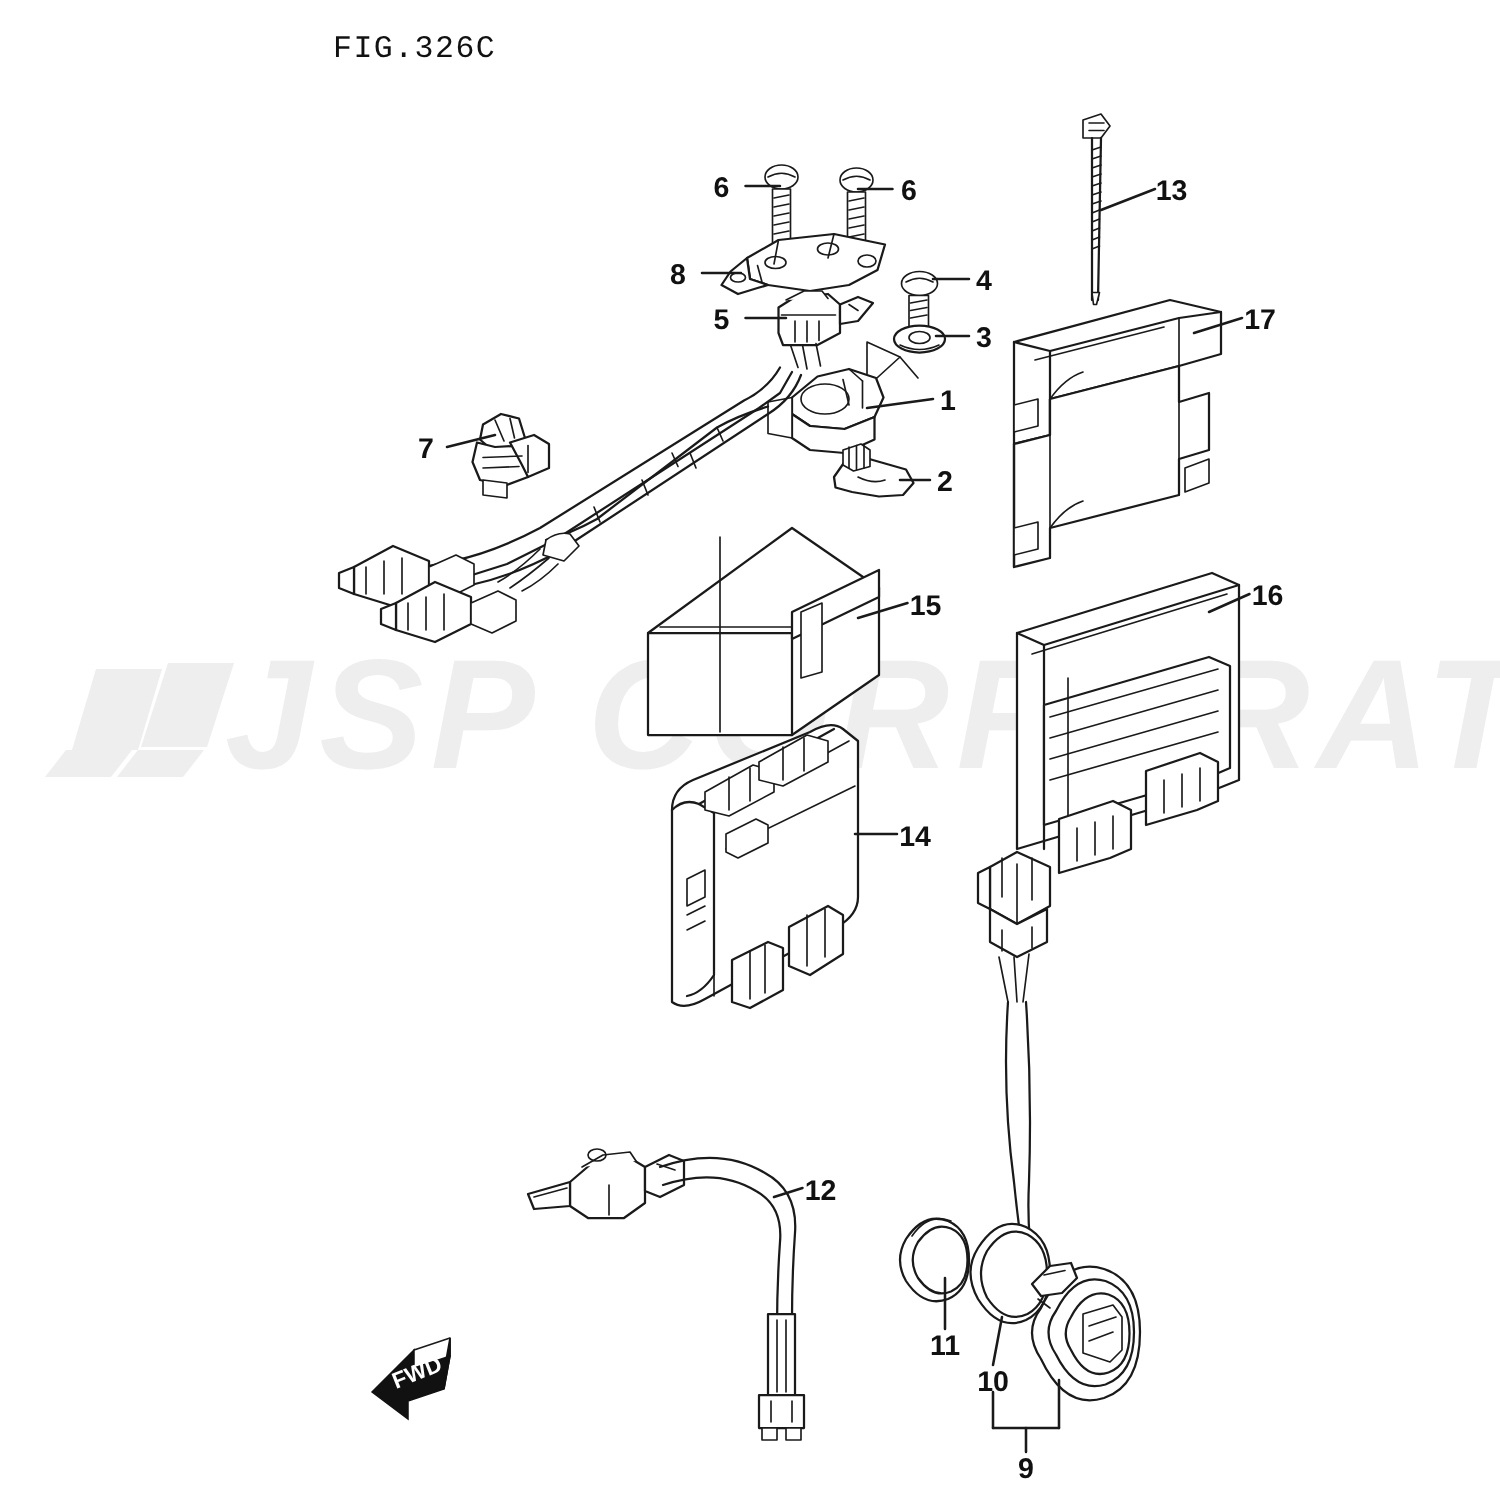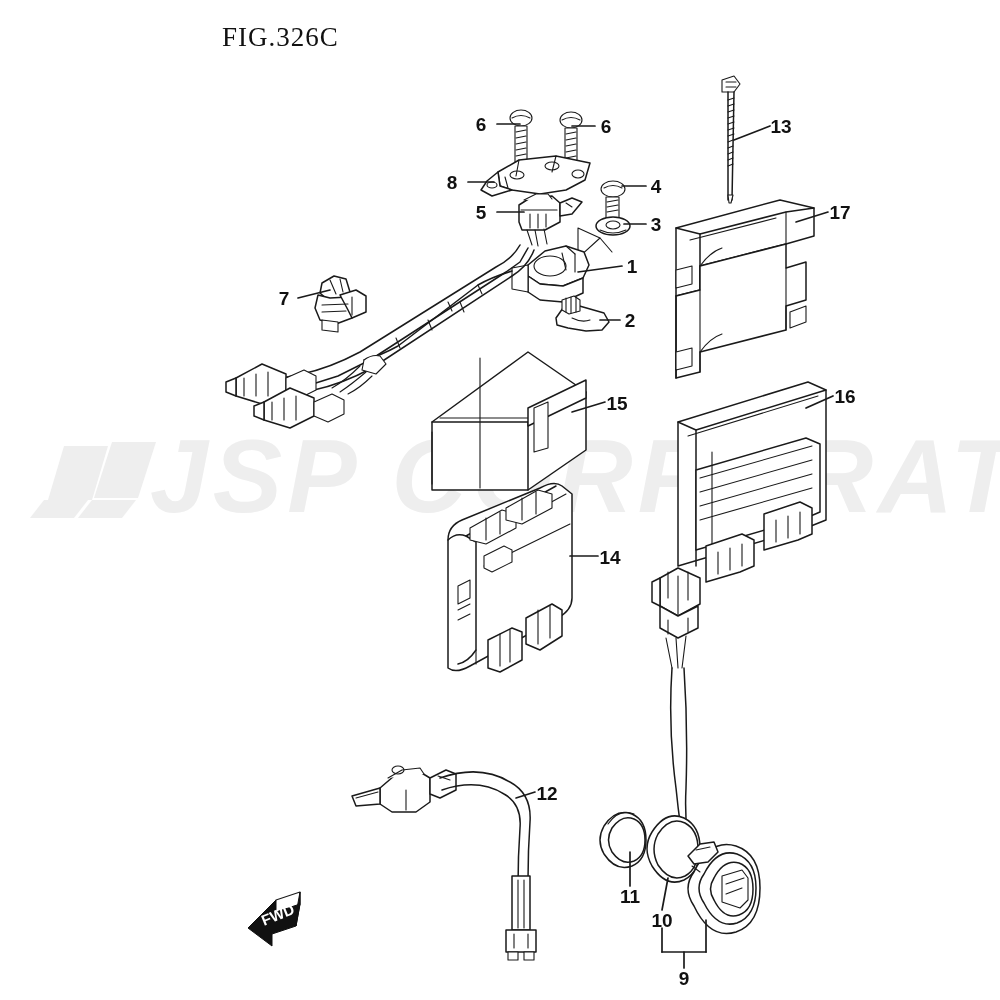--- a/index.html
+++ b/index.html
@@ -1,21 +1,21 @@
 <!DOCTYPE html>
 <html><head>
 <meta charset="utf-8">
 <style>
   html,body{margin:0;padding:0;background:#ffffff;}
   body{width:1000px;height:1000px;font-family:"Liberation Sans",sans-serif;overflow:hidden;}
   #stage{position:relative;width:1000px;height:1000px;background:#fff;}
   #fig-title{
     position:absolute;left:222px;top:22px;
-    font-size:27px;letter-spacing:1px;color:#111;font-weight:400;
-    font-family:Liberation Serif, serif;
+    font-size:21px;letter-spacing:1px;color:#111;font-weight:400;
+    font-family:Liberation Mono, monospace;
   }
   svg{position:absolute;left:0;top:0;width:1000px;height:1000px;}
   #wm-layer{z-index:1;}
   #art-layer{z-index:3;}
   #label-layer{z-index:4;}
   .wm-text{
     font-family:"Liberation Sans",sans-serif;
     font-weight:bold;font-style:italic;
     font-size:104px;letter-spacing:5px;
     fill:#eeeeee;

